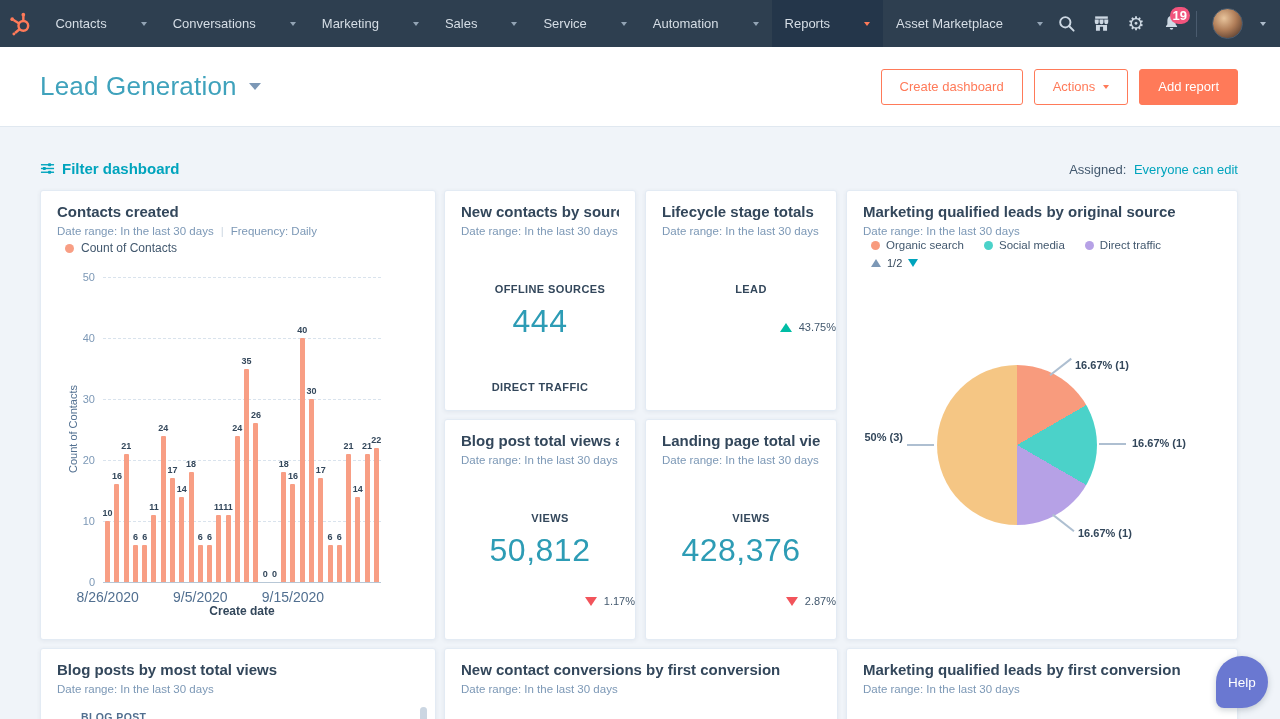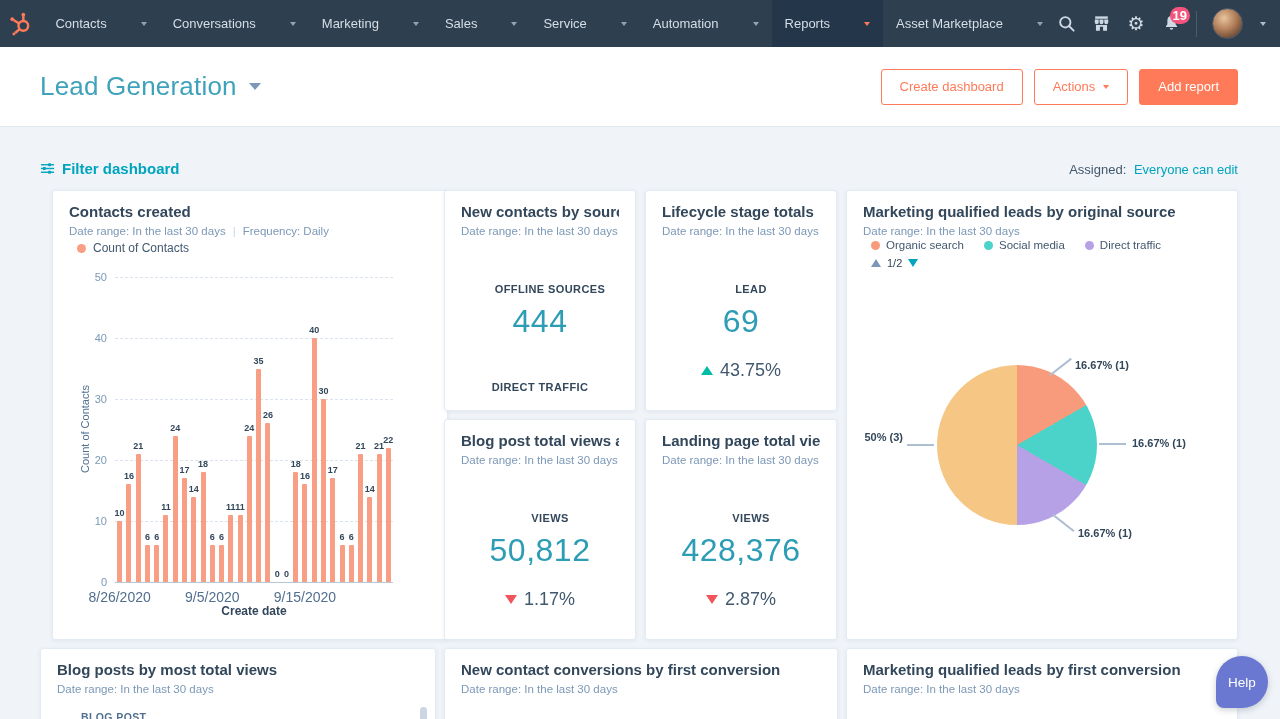--- a/index.html
+++ b/index.html
@@ -41,21 +41,21 @@
 
   .card { position:absolute; background:#fff; border:1px solid var(--card-border,#e3ebf4); border-radius:3px; box-shadow:0 1px 4px rgba(45,62,80,.07); padding:12px 16px; }
   .card-title { font-size:15px; font-weight:bold; color:var(--heading,#33475b); white-space:nowrap; overflow:hidden; }
   .card-date { font-size:11.5px; color:var(--muted,#7c98b6); margin-top:5px; white-space:nowrap; }
   .date-sep { color:#cbd6e2; margin:0 7px; }
 
   
   .metric-stack { position:absolute; left:0; right:0; top:92px; text-align:center; }
   .metric-label { font-size:11px; font-weight:bold; letter-spacing:.4px; color:var(--heading,#33475b);padding-left:20px; }
   .metric-value { font-size:32px; color:var(--stat,#2d9cb5); margin-top:8px; letter-spacing:.5px; }
-  .metric-delta { margin-top:20px; display:flex; align-items:center; justify-content:center; gap:7px; font-size:18px; color:#42586e; }
+  .metric-delta { margin-top:26px; display:flex; align-items:center; justify-content:flex-end; gap:7px; font-size:11px; color:#42586e; }
   .tri-up { width:0; height:0; border-left:6px solid transparent; border-right:6px solid transparent; border-bottom:9px solid var(--up,#00bda5); }
   .tri-down { width:0; height:0; border-left:6px solid transparent; border-right:6px solid transparent; border-top:9px solid var(--down,#f2545b); }
   .next-metric { position:absolute; left:0; right:0; bottom:17px; text-align:center; font-size:11px; font-weight:bold; letter-spacing:.4px; color:var(--heading,#33475b); }
 
   
   .chart-legend { position:absolute; left:24px; top:50px; display:flex; align-items:center; gap:7px; font-size:12px; color:#42586e; }
   .dot { width:9px; height:9px; border-radius:50%; display:inline-block; }
   .plot { position:absolute; left:62px; top:86px; width:278px; height:305px; }
   .gridline { position:absolute; left:0; right:0; height:0; border-top:1px dashed var(--grid-line,#d9e3ed); }
   .gridline.baseline { border-top:1px solid var(--axis-line,#b7c7d6); }
@@ -199,21 +199,21 @@
           <rect x="8.6" y="10.3" width="3.2" height="3.4" rx="0.8"></rect>
         </g>
     </svg>
     <span>Filter dashboard</span>
   </div>
   <div class="toolbar-assigned">
     <span>Assigned:</span>
     <span class="assigned-link">Everyone can edit</span>
   </div>
 
-  <section class="card" style="left:52px; top:63px; width:396px; height:450px;">
+  <section class="card" style="left:40px; top:63px; width:396px; height:450px;">
     <div class="card-title">Contacts created</div>
     <div class="card-date">
       <span>Date range: In the last 30 days</span><span class="date-sep">|</span><span>Frequency: Daily</span>
     </div>
     <div class="chart-legend">
       <span class="dot" style="background: rgb(248, 158, 132);"></span>
       <span>Count of Contacts</span>
     </div>
     <div class="y-axis-title">Count of Contacts</div>
     <div class="plot">
@@ -304,21 +304,20 @@
       <div class="metric-value">444</div>
     </div>
     <div class="next-metric">DIRECT TRAFFIC</div>
   </section>
 
   <section class="card" style="left:645px; top:63px; width:192px; height:221px;">
     <div class="card-title">Lifecycle stage totals</div>
     <div class="card-date">Date range: In the last 30 days</div>
     <div class="metric-stack">
       <div class="metric-label">LEAD</div>
-      <div class="metric-value">69</div>
       <div class="metric-delta">
         <i class="tri-up"></i>
         <span>43.75%</span>
       </div>
     </div>
   </section>
 
   <section class="card" style="left:846px; top:63px; width:392px; height:450px;">
     <div class="card-title">Marketing qualified leads by original source</div>
     <div class="card-date">Date range: In the last 30 days</div>

